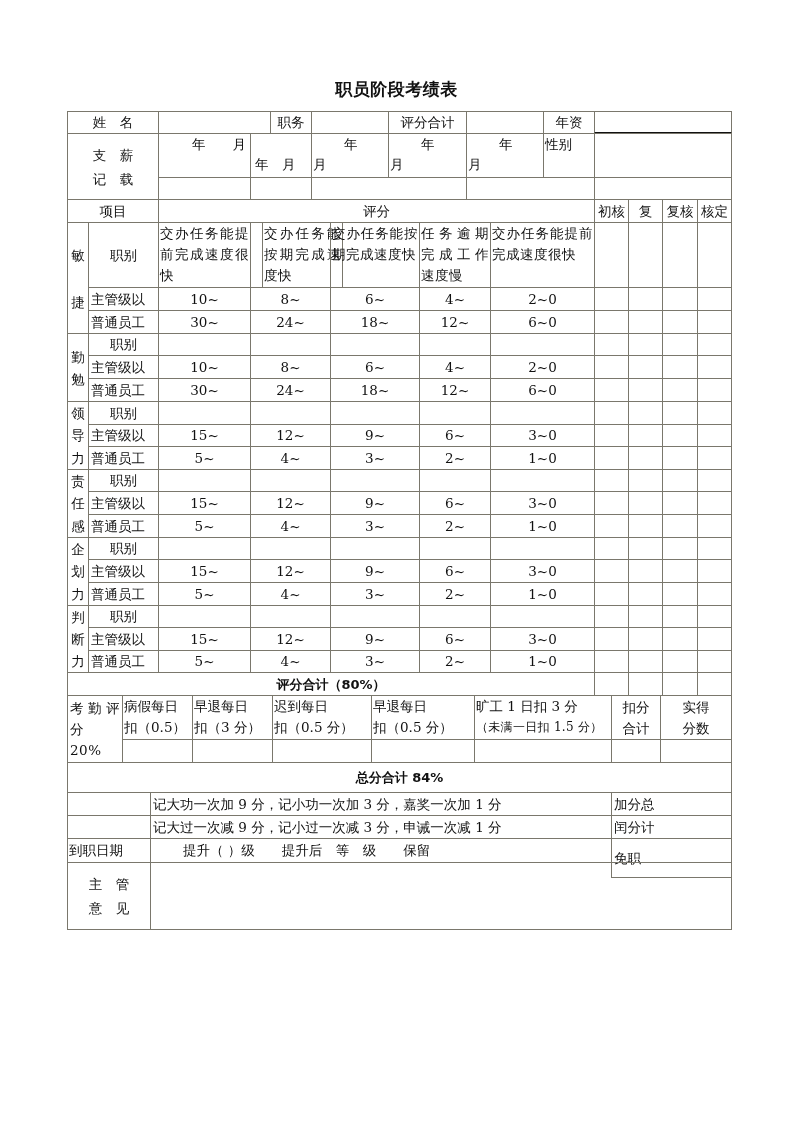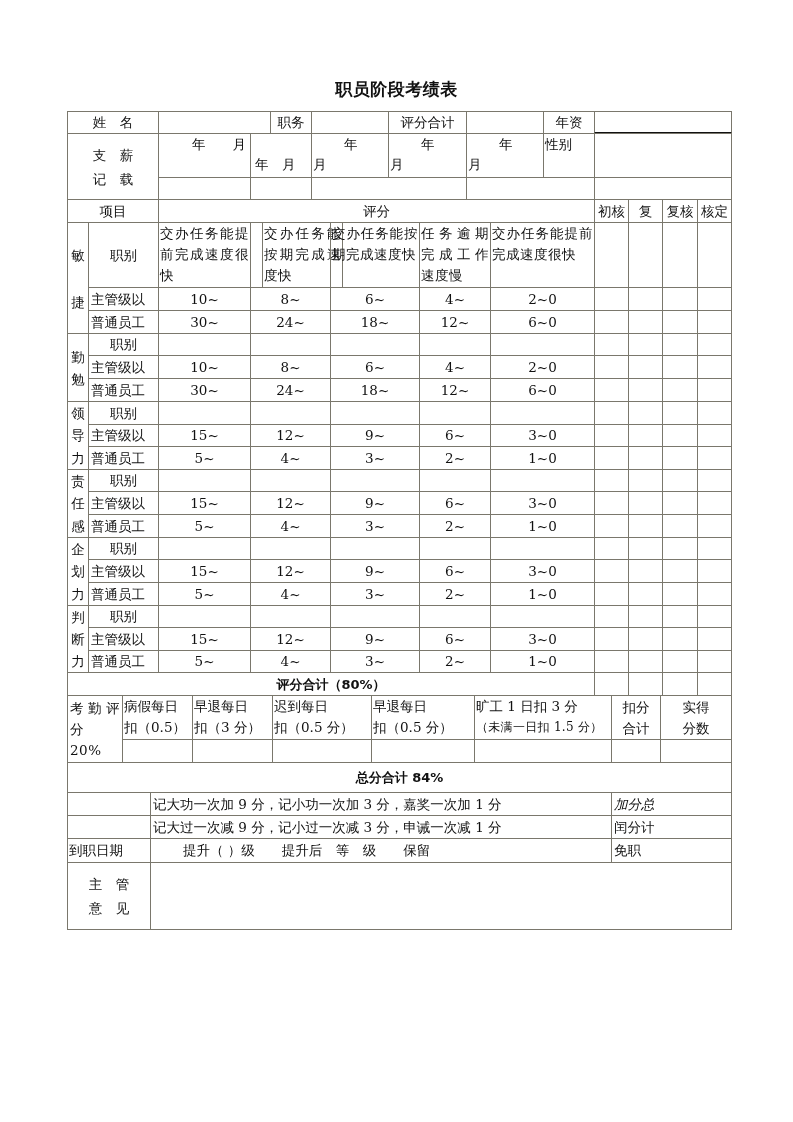--- a/index.html
+++ b/index.html
@@ -297,23 +297,23 @@
     <div class="c " style="left: 122px; top: 739px; width: 71px; height: 24px;"></div>
     <div class="c " style="left: 192px; top: 739px; width: 81px; height: 24px;"></div>
     <div class="c " style="left: 272px; top: 739px; width: 100px; height: 24px;"></div>
     <div class="c " style="left: 371px; top: 739px; width: 104px; height: 24px;"></div>
     <div class="c " style="left: 474px; top: 739px; width: 138px; height: 24px;"></div>
     <div class="c " style="left: 611px; top: 739px; width: 50px; height: 24px;"></div>
     <div class="c " style="left: 660px; top: 739px; width: 72px; height: 24px;"></div>
     <div class="c ctr bold" style="left: 67px; top: 762px; width: 665px; height: 31px;">总分合计 84%</div>
     <div class="c " style="left: 67px; top: 792px; width: 84px; height: 24px;"></div>
     <div class="c lft" style="left: 150px; top: 792px; width: 462px; height: 24px;">记大功一次加 9 分，记小功一次加 3 分，嘉奖一次加 1 分</div>
-    <div class="c lft" style="left: 611px; top: 792px; width: 121px; height: 24px; font-style: italic;">加分总</div>
+    <div class="c lft" style="left: 611px; top: 792px; width: 121px; height: 24px;">加分总</div>
     <div class="c " style="left: 67px; top: 815px; width: 84px; height: 24px;"></div>
     <div class="c lft" style="left: 150px; top: 815px; width: 462px; height: 24px;">记大过一次减 9 分，记小过一次减 3 分，申诫一次减 1 分</div>
     <div class="c lft" style="left: 611px; top: 815px; width: 121px; height: 24px;">闰分计</div>
     <div class="c lft" style="left: 67px; top: 838px; width: 84px; height: 25px; padding-left: 1px;">到职日期</div>
     <div class="c lft" style="left: 150px; top: 838px; width: 462px; height: 25px; padding-left: 32px; white-space: pre;">提升（ ）级　　提升后　等　级　　保留</div>
-    <div class="c lft" style="left: 611px; top: 838px; width: 121px; height: 25px;">免职</div>
+    <div class="c lft" style="left: 611px; top: 838px; width: 121px; height: 40px;">免职</div>
     <div class="c ctr" style="left: 67px; top: 862px; width: 84px; height: 68px; white-space: pre; line-height: 24px;">主　管
 意　见</div>
     <div class="c " style="left: 150px; top: 862px; width: 582px; height: 68px;"></div>
   </div>
 
 </body></html>

